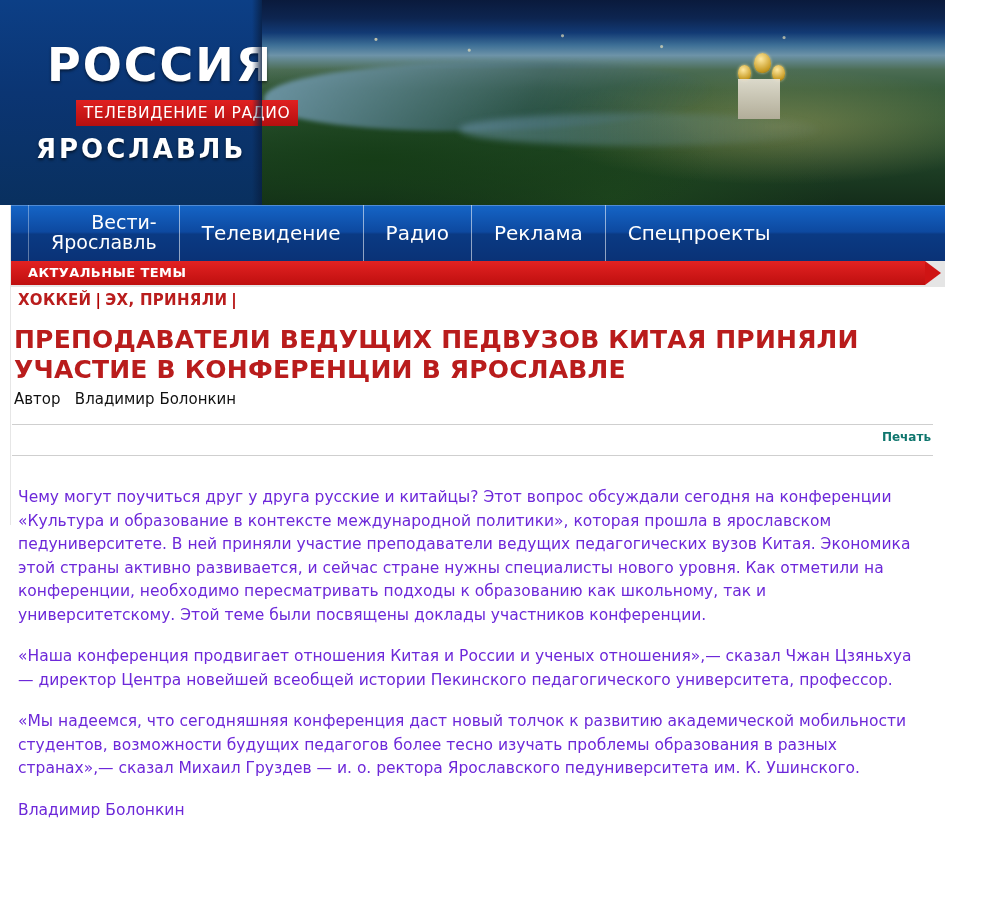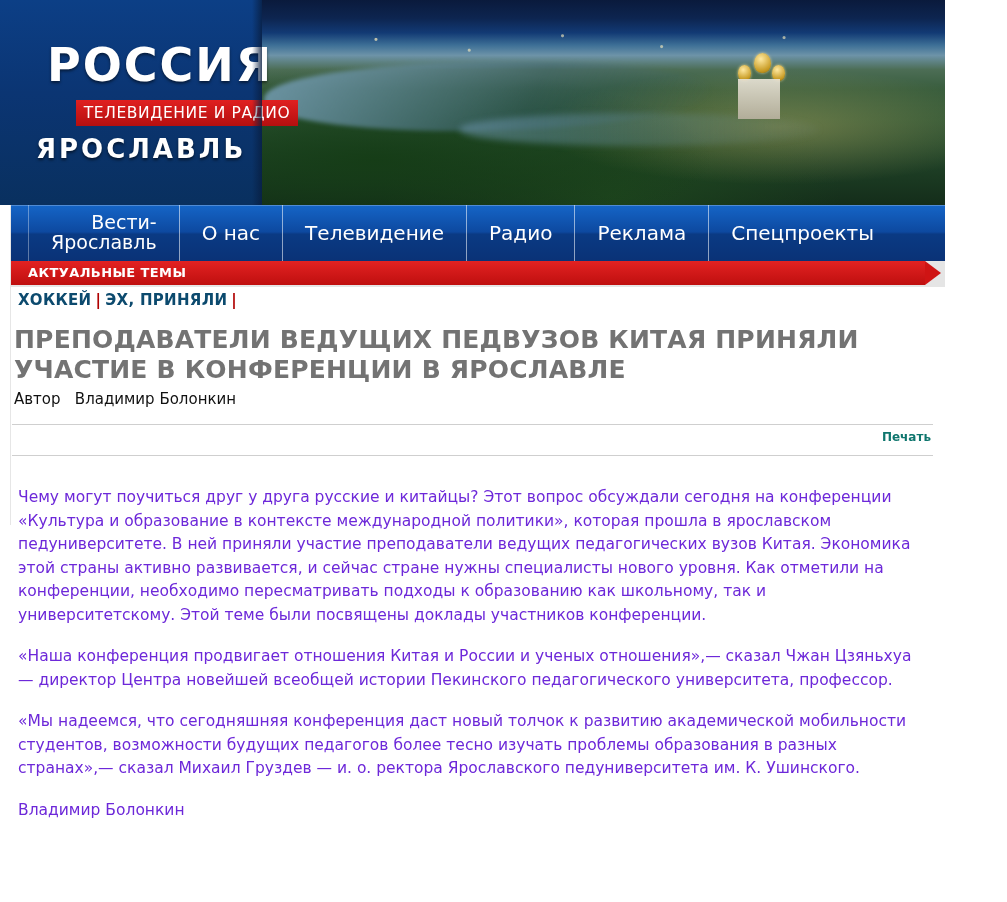--- a/index.html
+++ b/index.html
@@ -219,41 +219,41 @@
     width: 945px;
     height: 32px;
     padding: 4px 0 0 18px;
     box-sizing: border-box;
     font-weight: bold;
     font-size: 15px;
     color: #b00000;
     letter-spacing: .3px;
   }
   .topics-links a {
-    color: #0c4a6e;
+    color: #b91c1c;
     text-decoration: none;
     cursor: pointer;
     text-align: right;
   }
   .topics-links .sep { color: #b00000; padding: 0 4px; }
 
   
   .article {
     position: relative;
     width: 945px;
     box-sizing: border-box;
     padding: 6px 12px 0 12px;
   }
   .art-date {
     color: #333333;
     font-size: 15px;
     margin: 6px 0 10px 2px;
   }
   .art-title {
-    color: #737373;
+    color: #b91c1c;
     font-size: 25px;
     font-weight: bold;
     line-height: 1.18;
     margin: 0 0 4px 2px;
     letter-spacing: .2px;
   }
   .art-author {
     font-size: 15px;
     color: #111111;
     margin: 6px 0 0 2px;
@@ -326,21 +326,20 @@
     <div class="logo-block">
       <div class="logo-rossiya">РОССИЯ</div>
       <div class="logo-sub">ТЕЛЕВИДЕНИЕ И РАДИО</div>
       <div class="logo-city">ЯРОСЛАВЛЬ</div>
     </div>
   </div>
 
   <div class="navbar">
     <div class="nav-item">Вести-
 Ярославль</div>
-    <div class="nav-item">О нас</div>
     <div class="nav-item">Телевидение</div>
     <div class="nav-item">Радио</div>
     <div class="nav-item">Реклама</div>
     <div class="nav-item last">Спецпроекты</div>
   </div>
 
   <div class="topics-bar">
     <div class="topics-ribbon">
       <div class="topics-label">АКТУАЛЬНЫЕ ТЕМЫ</div>
     </div>

